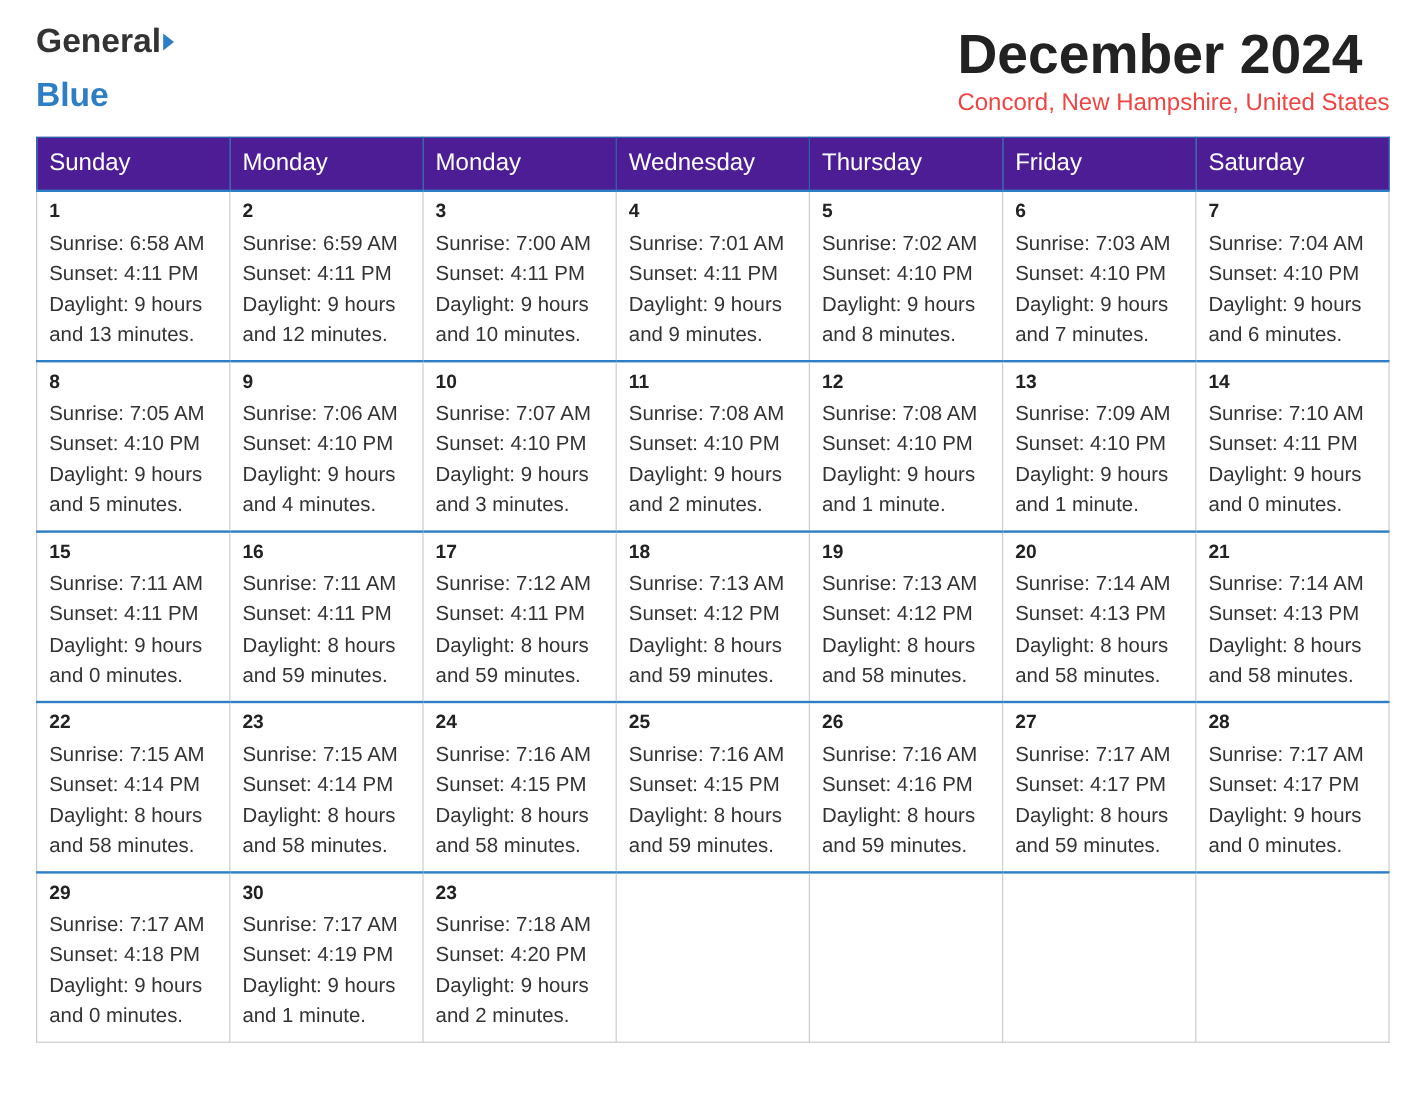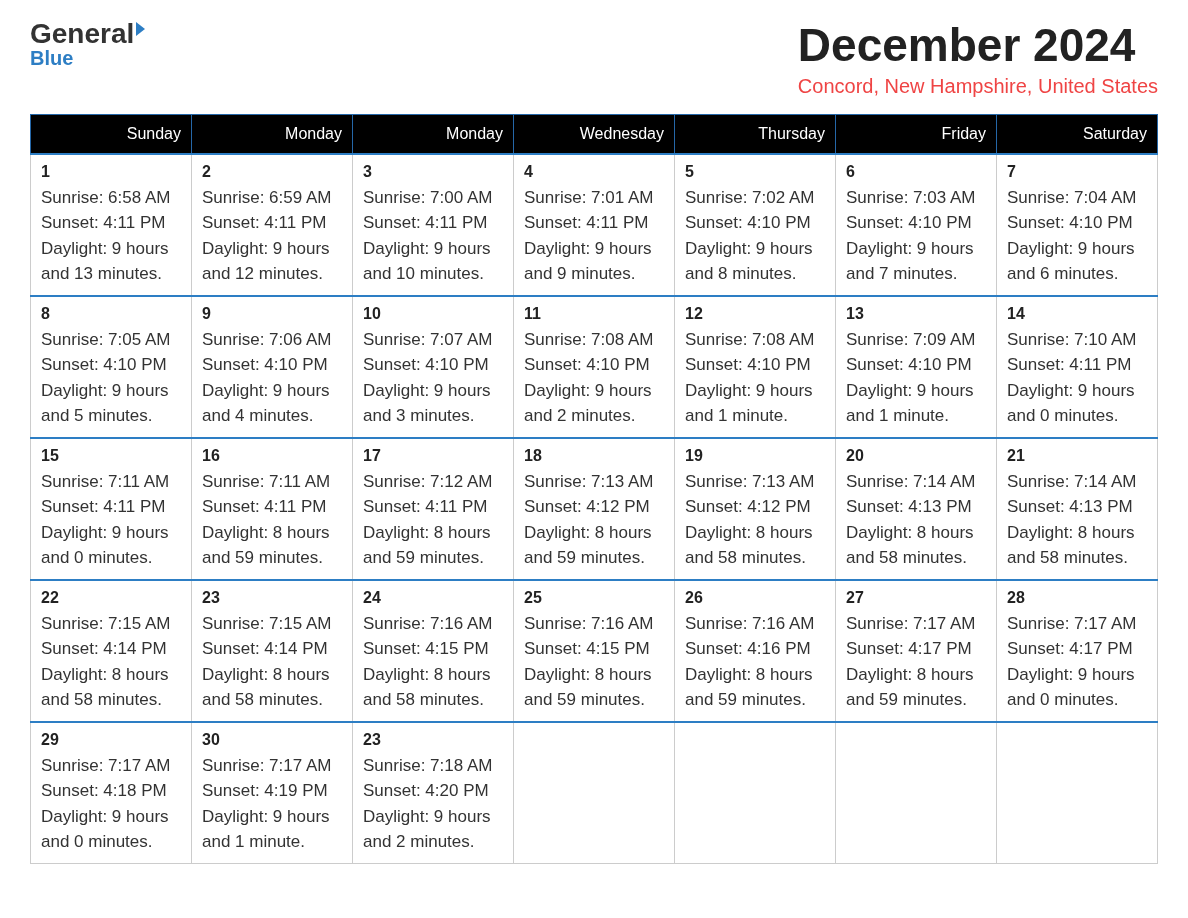--- a/index.html
+++ b/index.html
@@ -33,26 +33,26 @@
       font-size: 20px;
       color: #ef4444;
       margin-top: 4px;
     }
     .calendar-table {
       width: 100%;
       border-collapse: collapse;
       border: 1px solid #ccc;
     }
     .calendar-table th {
-      background-color: #000000;
+      background-color: #4c1d95;
       color: #fff;
-      font-size: 16px;
+      font-size: 20px;
       font-weight: normal;
       padding: 10px 10px;
-      text-align: right;
+      text-align: left;
       border: 1px solid #2567a8;
     }
     .calendar-table td {
       vertical-align: top;
       padding: 8px 10px;
       border: 1px solid #ccc;
       font-size: 13px;
       color: #333;
       width: 14.28%;
       min-height: 110px;
@@ -75,25 +75,25 @@
     }
     .week-row td {
       border-top: 2px solid #2d7ec4;
     }
   </style>
 </head>
 <body>
 
 <div class="header-area">
   <div class="logo">
-    <div style="display:flex; align-items:flex-start; line-height:1;">
+    <div style="display:flex; align-items:center; line-height:1;">
       <span style="font-size:28px; font-weight:bold; color:#333;">General</span>
       <span style="display:inline-block; width:0; height:0; border-left:9px solid #2d7ec4; border-top:7px solid transparent; border-bottom:7px solid transparent; margin-left:2px; margin-top:2px;"></span>
     </div>
-    <span style="font-size:20px; font-weight:bold; color:#2d7ec4; line-height:1;">Blue</span>
+    <span style="font-size:28px; font-weight:bold; color:#2d7ec4; line-height:1;margin-top:17px;">Blue</span>
   </div>
   <div class="title-area">
     <div class="month-year">December 2024</div>
     <div class="location">Concord, New Hampshire, United States</div>
   </div>
 </div>
 
 <table class="calendar-table">
   <thead>
     <tr>

